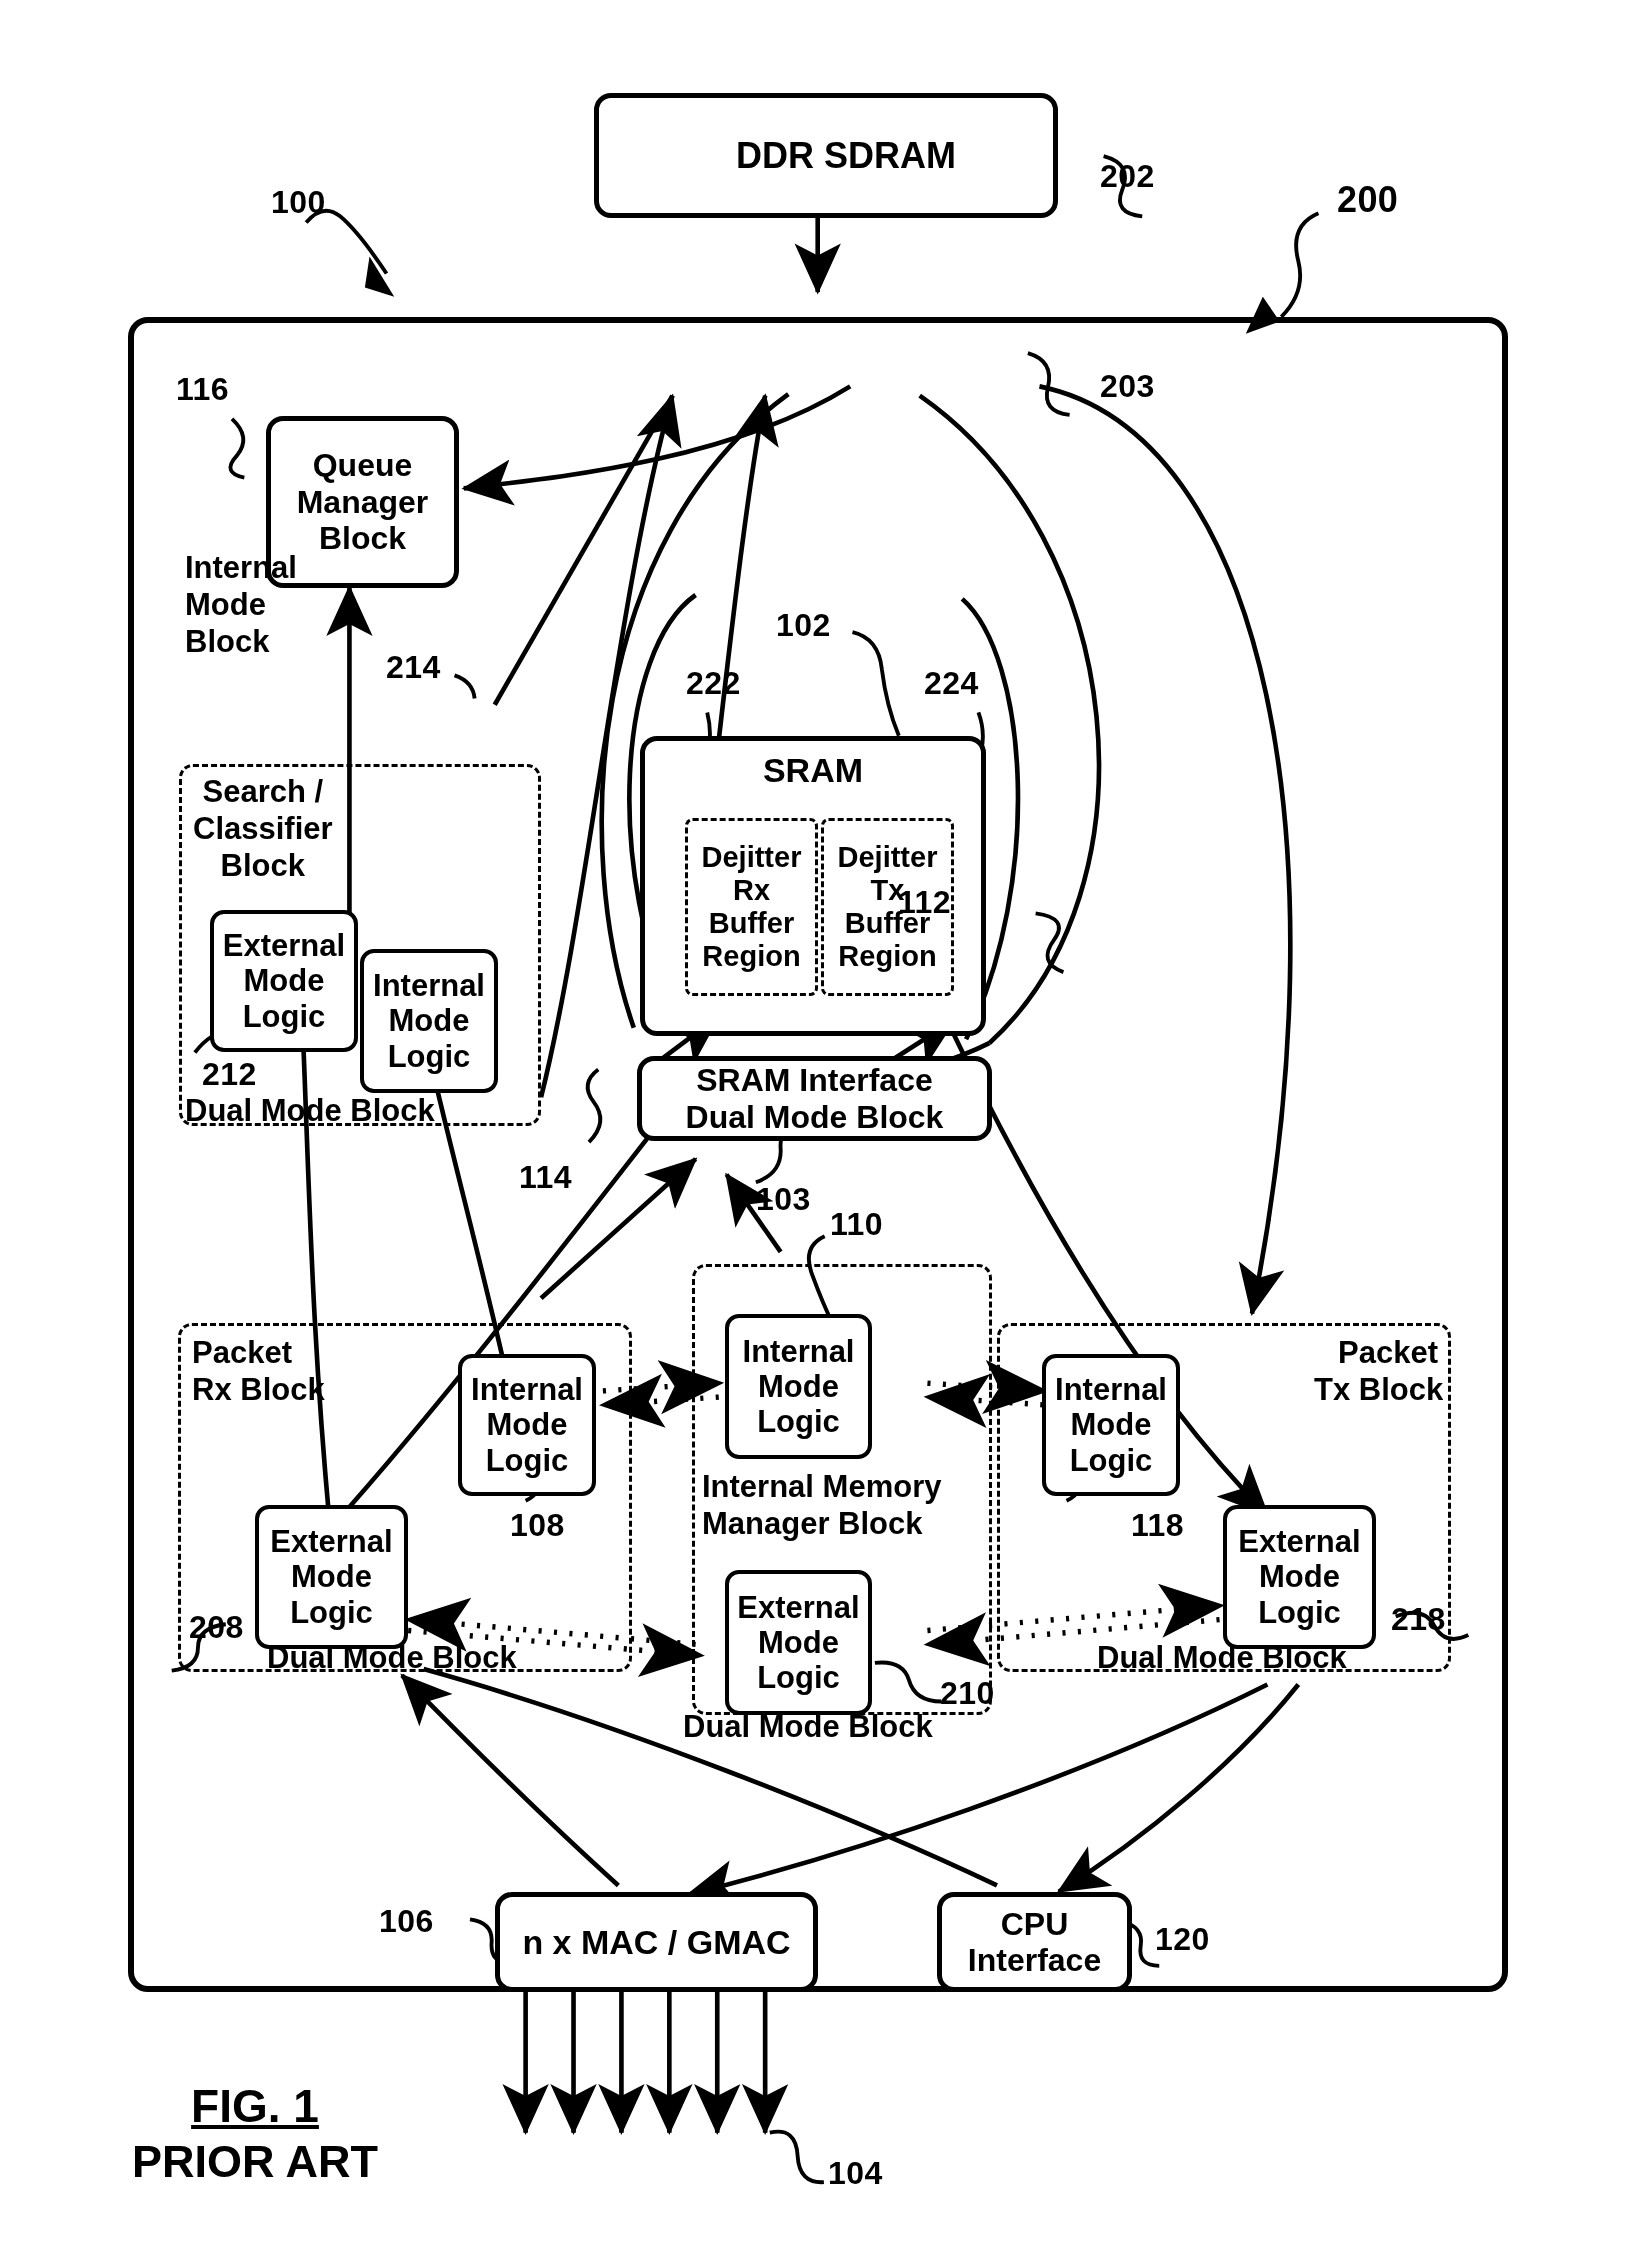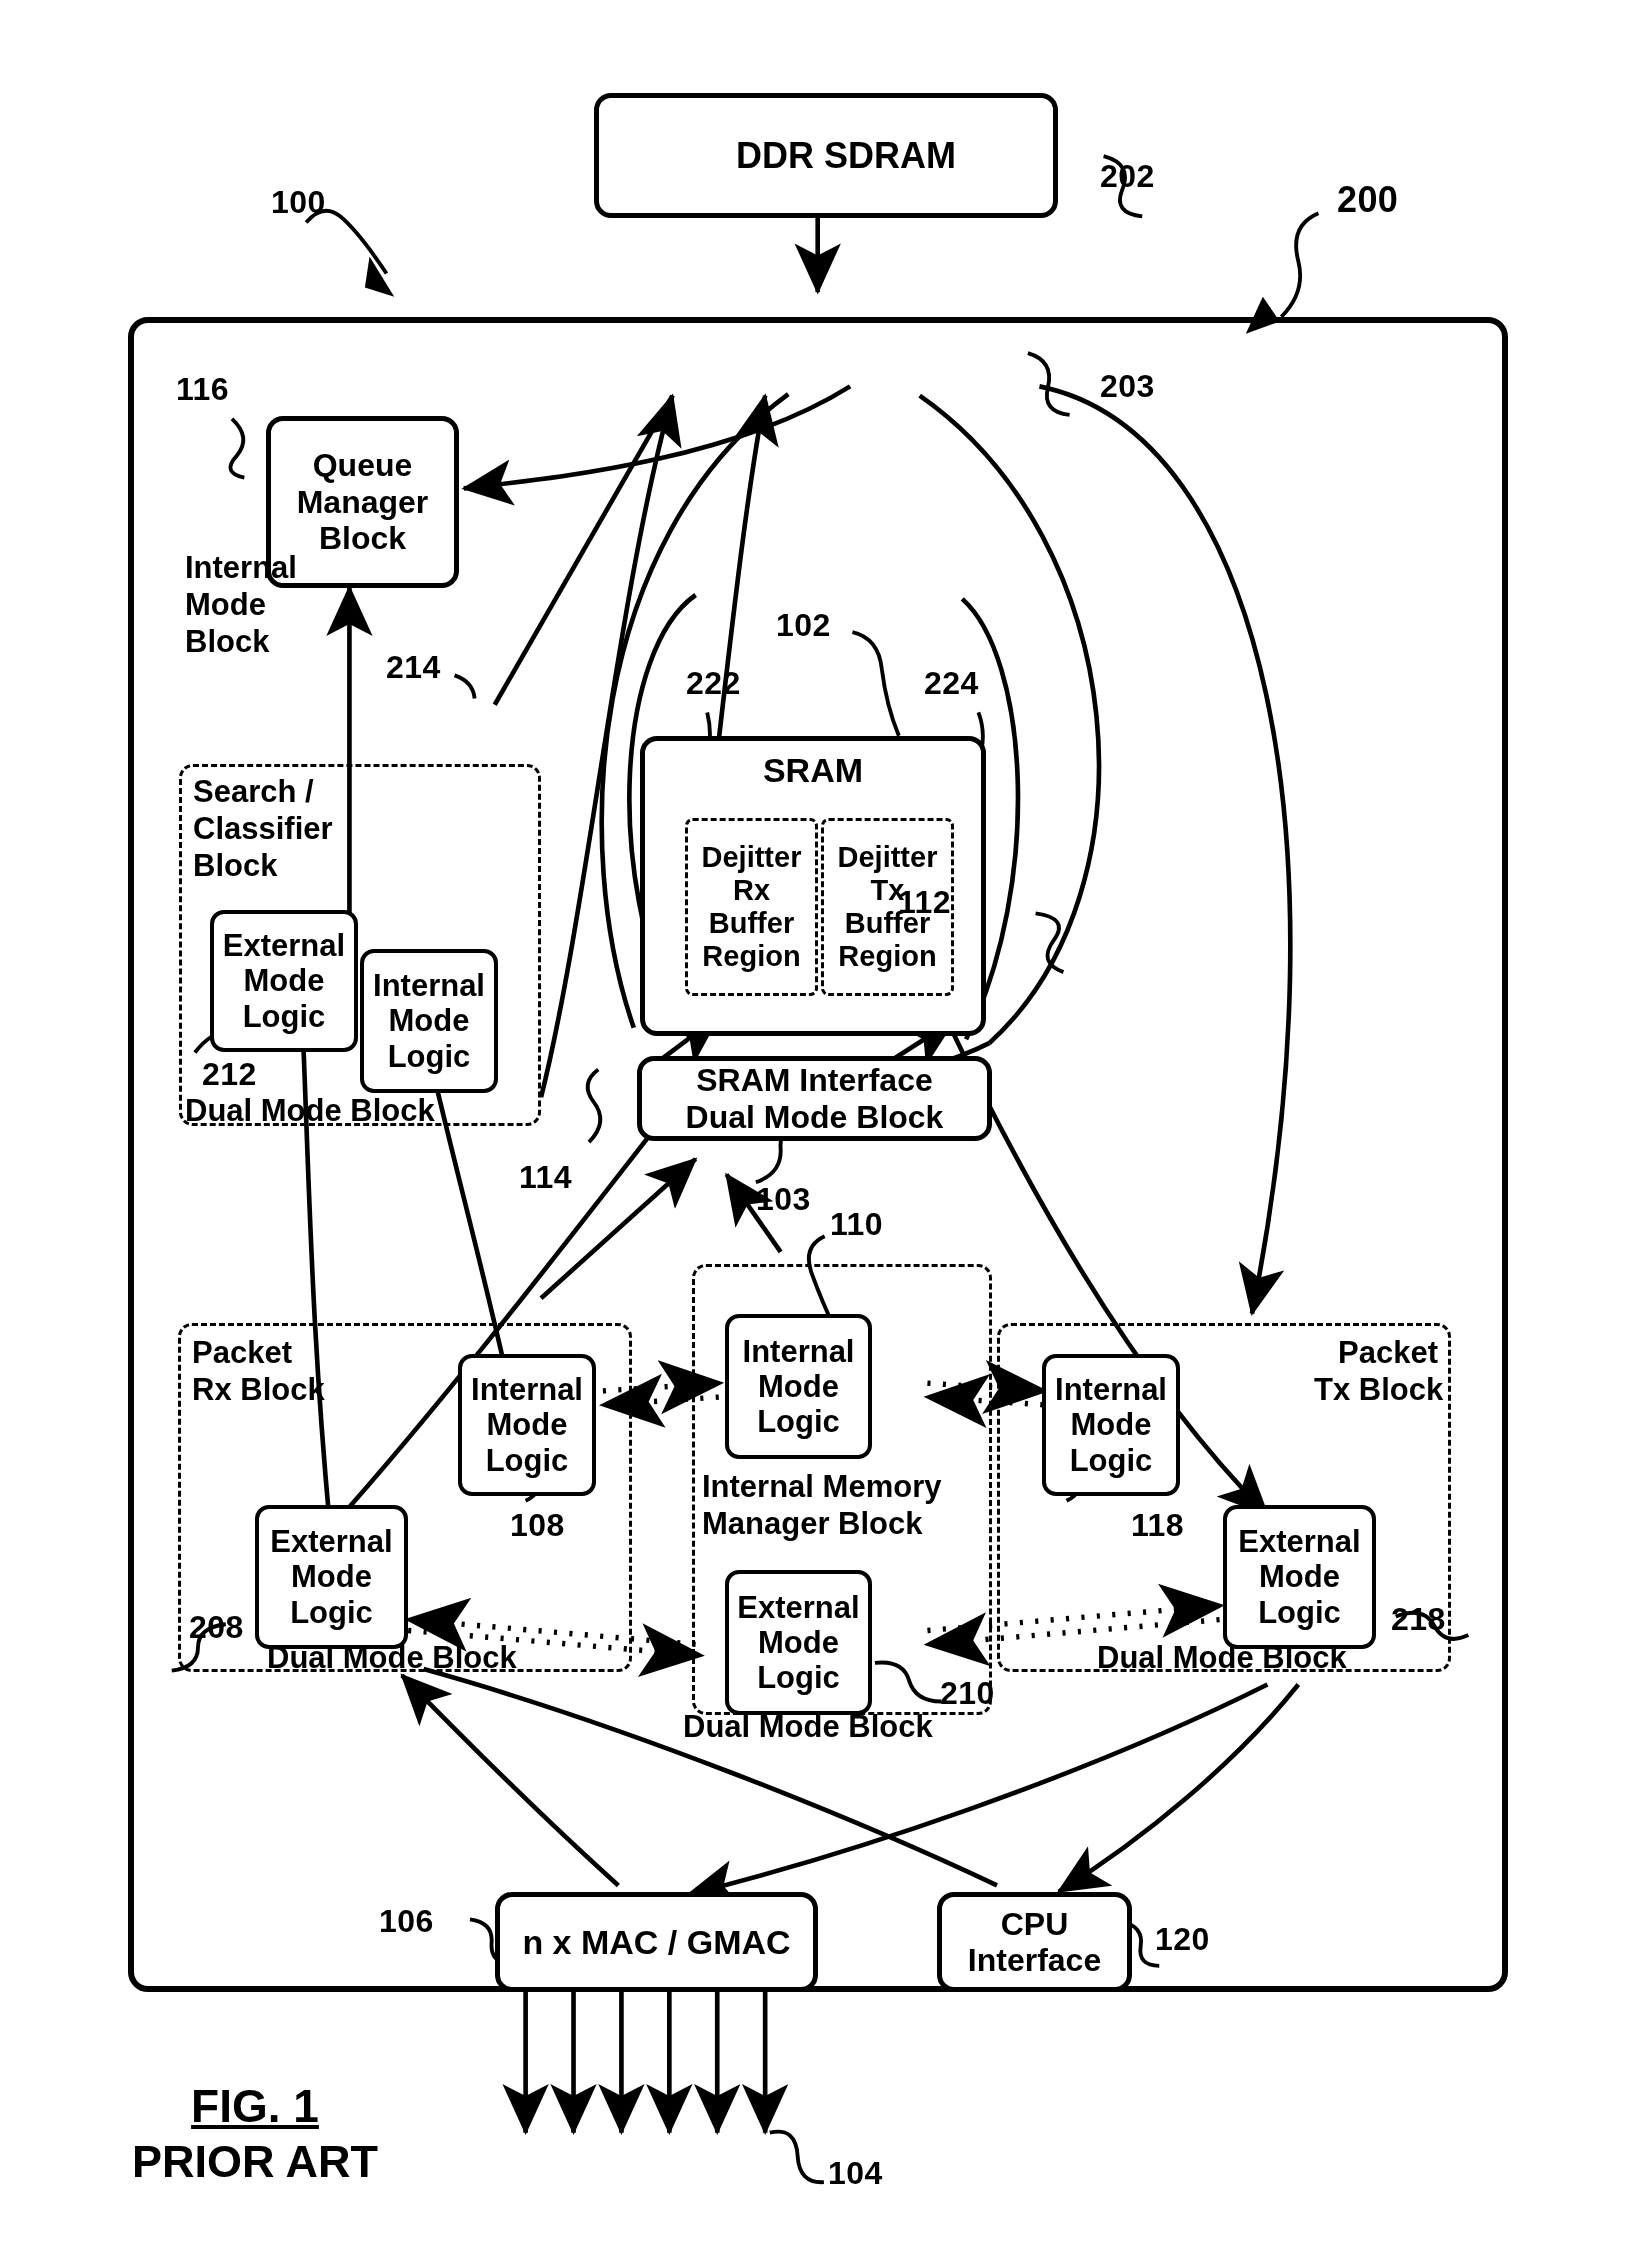--- a/index.html
+++ b/index.html
@@ -202,21 +202,21 @@
 Rx
 Buffer
 Region</div>
   <div class="box dash f38" style="left:821px;top:818px;width:133px;height:178px;font-size:29px;
               white-space:pre-line;">Dejitter
 Tx
 Buffer
 Region</div>
 
   <div class="box dashd" style="left:179px;top:764px;width:362px;height:362px;"></div>
-  <div class="grouptitle" style="left:193px;top:773px;text-align:left;">Search /
+  <div class="grouptitle" style="left:193px;top:773px;text-align:center;">Search /
 Classifier
 Block</div>
 
   <div class="box solid-thin f40" style="left:210px;top:910px;width:148px;height:142px;white-space:pre-line;">External
 Mode
 Logic</div>
   <div class="refnum" style="left:202px;top:1056px;">212</div>
 
   <div class="box solid-thin f40" style="left:360px;top:949px;width:138px;height:144px;white-space:pre-line;">Internal
 Mode

